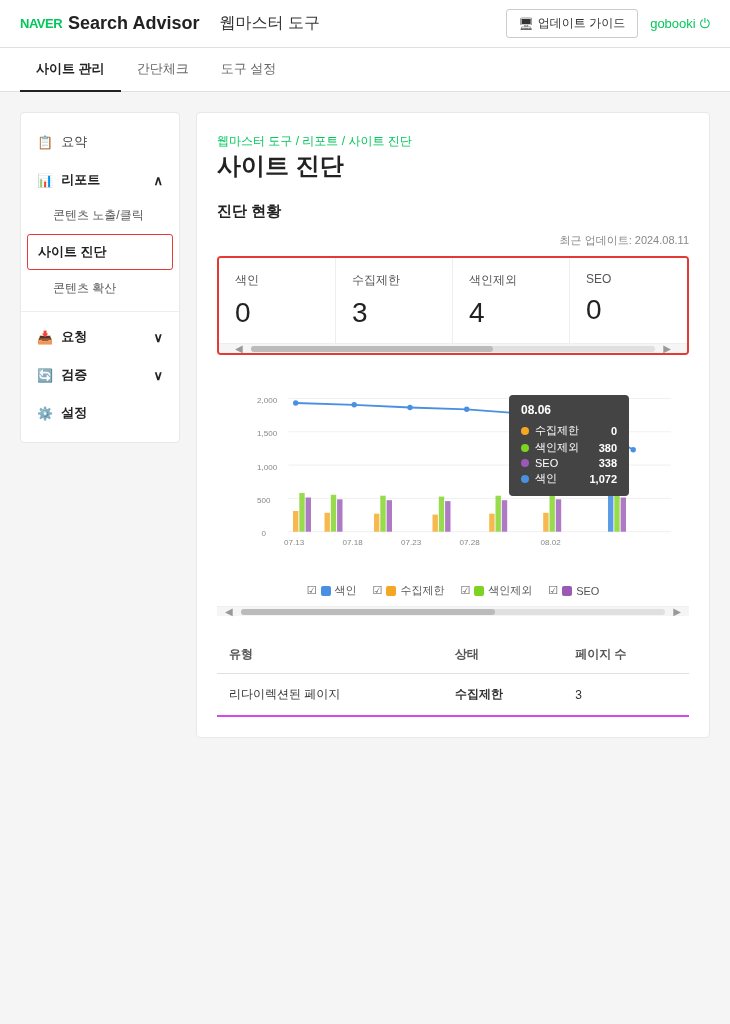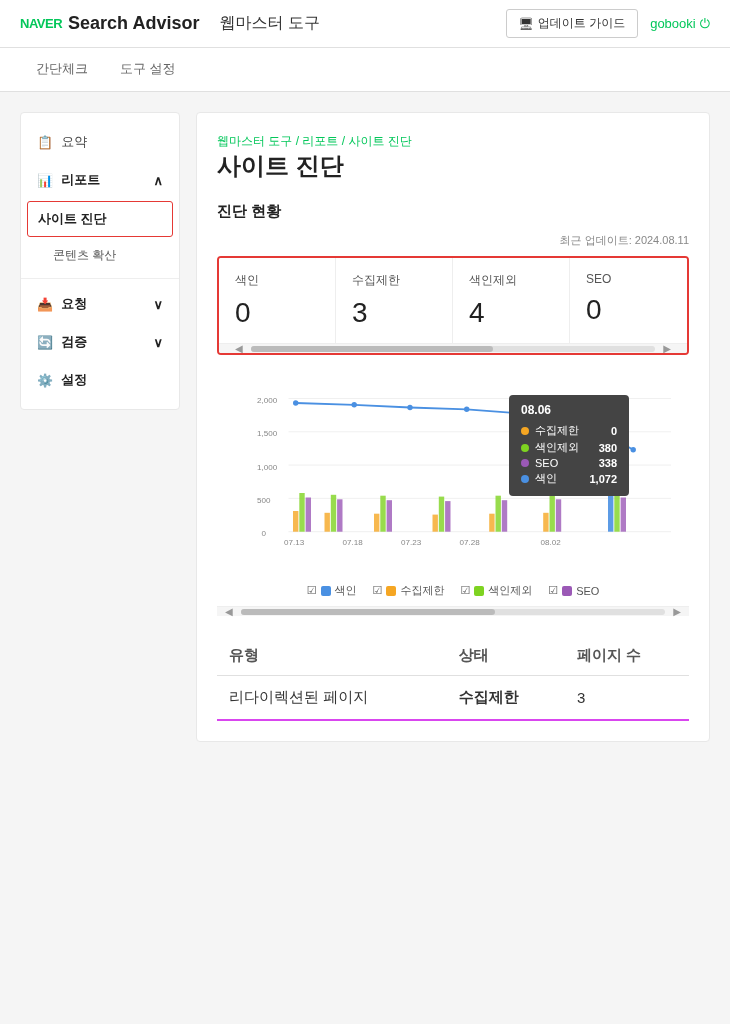--- a/index.html
+++ b/index.html
@@ -344,21 +344,21 @@
       height: 8px;
       border-radius: 50%;
     }
     .tooltip-label { flex: 1; }
     .tooltip-val { text-align: right; font-weight: 600; }
 
     
     .type-table {
       width: 100%;
       border-collapse: collapse;
-      font-size: 15px;
+      font-size: 12px;
     }
     .type-table th {
       text-align: left;
       padding: 10px 12px;
       border-bottom: 1px solid #e0e0e0;
       color: #555;
       font-weight: 600;
     }
     .type-table td {
       padding: 12px 12px;
@@ -383,20 +383,21 @@
       <span>업데이트 가이드</span>
     </button>
     <div class="header-user">
       <span>gobooki</span>
       <span>⏻</span>
     </div>
   </div>
 </div>
 
 <div class="nav-tabs">
+  <div class="nav-tab active">사이트 관리</div>
   <div class="nav-tab">간단체크</div>
   <div class="nav-tab">도구 설정</div>
 </div>
 
 <div class="main-container">
 
 
   <div class="content-area">
 
     <div class="sidebar">
@@ -407,20 +408,21 @@
       </div>
 
       <div class="sidebar-section">
         <div class="sidebar-section-left">
           <span>📊</span>
           <span>리포트</span>
         </div>
         <span>∧</span>
       </div>
 
+      <div class="sidebar-sub">콘텐츠 노출/클릭</div>
 
       <div class="sidebar-item highlighted">사이트 진단</div>
 
 
       <div class="sidebar-sub">콘텐츠 확산</div>
 
       <div class="divider"></div>
 
       <div class="sidebar-section">
         <div class="sidebar-section-left">

